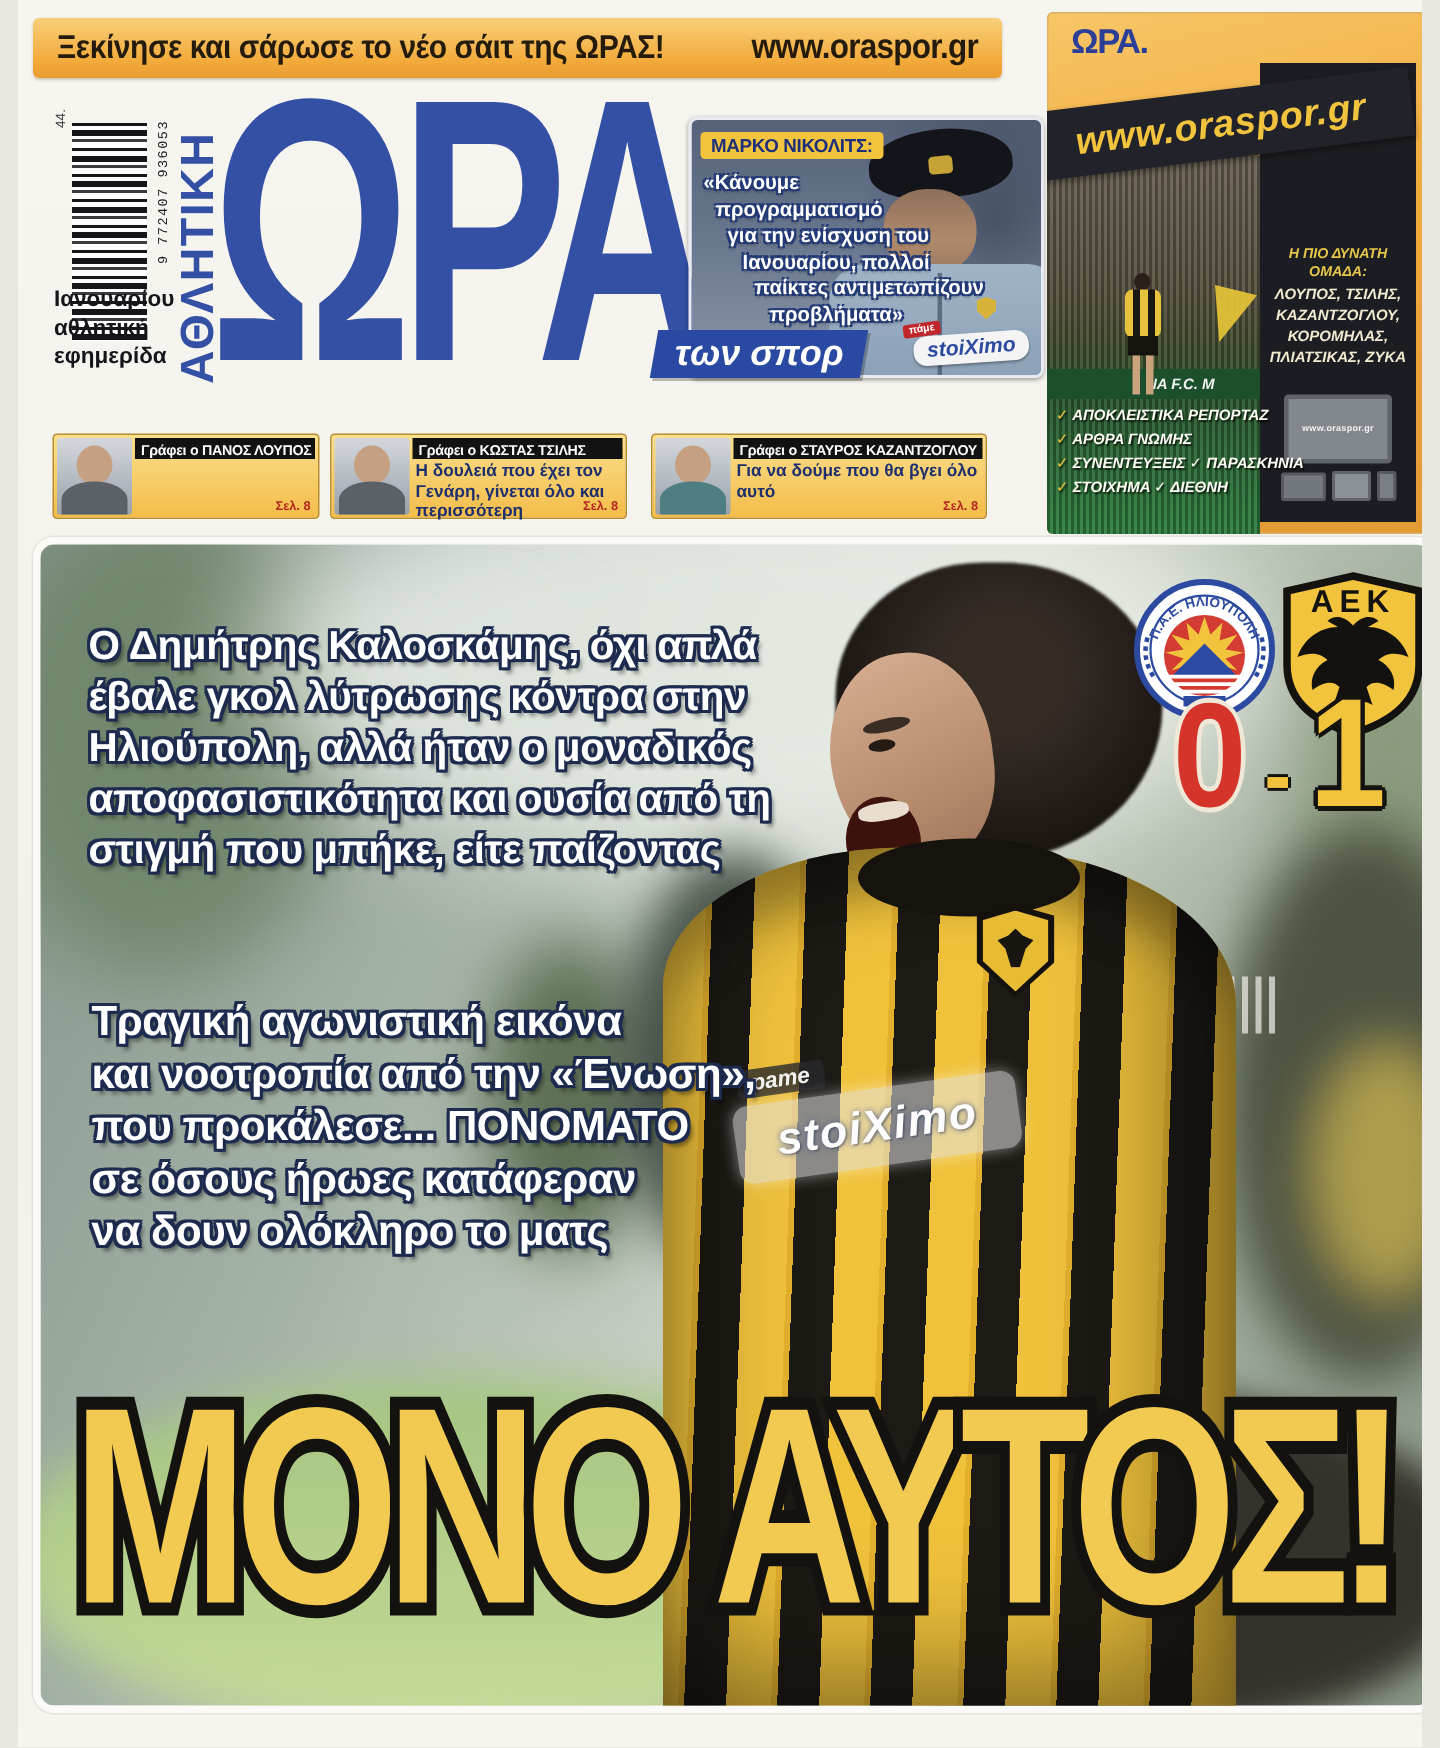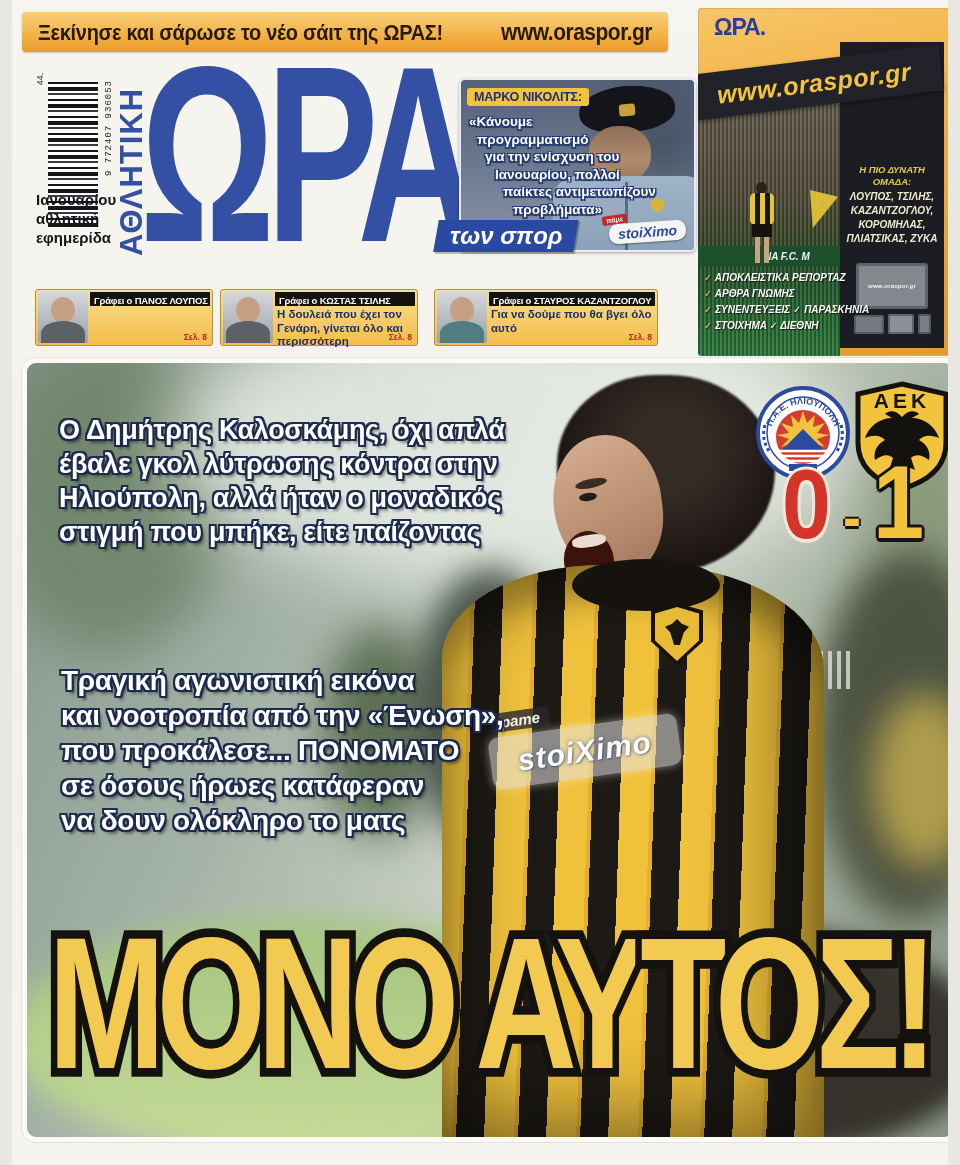--- a/index.html
+++ b/index.html
@@ -383,20 +383,21 @@
     <div class="abs score">
       <span class="s-home">0</span>
       <span class="s-dash">-</span>
       <span class="s-away">1</span>
     </div>
 
     <div class="abs lede">
         <div class="story-line">Ο Δημήτρης Καλοσκάμης, όχι απλά</div>
         <div class="story-line">έβαλε γκολ λύτρωσης κόντρα στην</div>
         <div class="story-line">Ηλιούπολη, αλλά ήταν ο μοναδικός</div>
+        <div class="story-line">αποφασιστικότητα και ουσία από τη</div>
         <div class="story-line">στιγμή που μπήκε, είτε παίζοντας</div>
       </div>
     <div class="abs deck">
         <div class="story-line">Τραγική αγωνιστική εικόνα</div>
         <div class="story-line">και νοοτροπία από την «Ένωση»,</div>
         <div class="story-line">που προκάλεσε... ΠΟΝΟΜΑΤΟ</div>
         <div class="story-line">σε όσους ήρωες κατάφεραν</div>
         <div class="story-line">να δουν ολόκληρο το ματς</div>
       </div>
 

